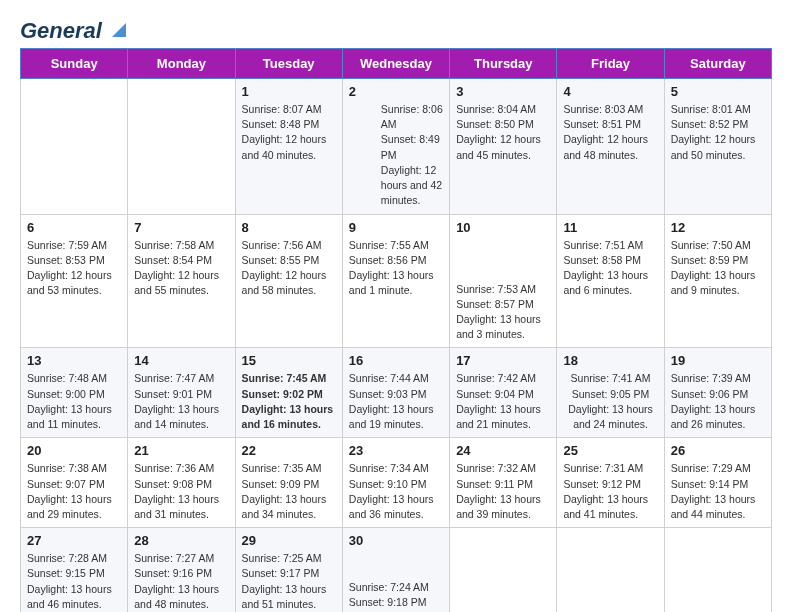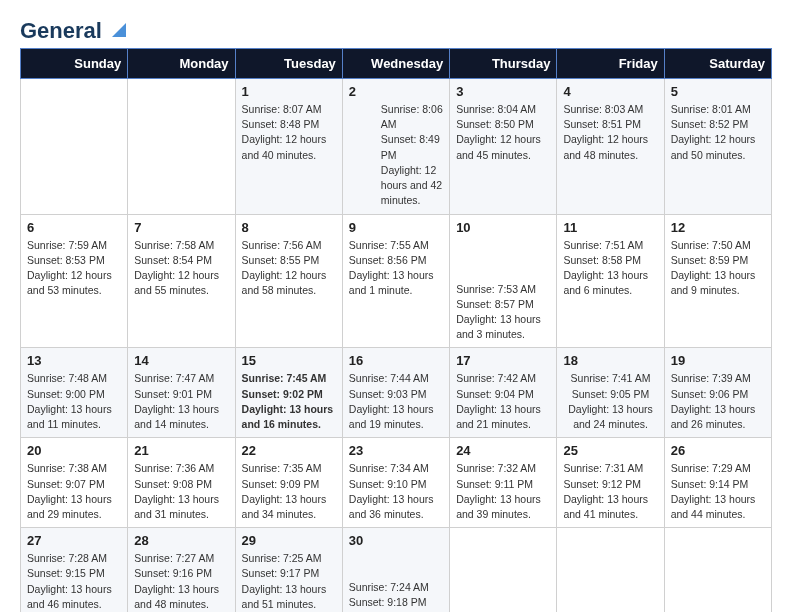--- a/index.html
+++ b/index.html
@@ -17,44 +17,45 @@
     .header {
       display: flex;
       justify-content: space-between;
       align-items: flex-start;
       margin-bottom: 8px;
     }
     .logo {
       display: flex;
       flex-direction: column;
       align-items: flex-start;
+      font-style: italic;
     }
     .title-block {
       text-align: right;
     }
     .month-title {
       font-size: 36px;
       color: #1a3a5c;
       font-weight: bold;
     }
     .location-title {
       font-size: 15px;
       color: #444;
       margin-top: 2px;
     }
     table {
       width: 100%;
       border-collapse: collapse;
       font-size: 11px;
     }
     thead tr th {
-      background: #0f172a;
+      background: #a21caf;
       color: #fff;
       padding: 7px 6px;
-      text-align: right;
+      text-align: center;
       font-size: 13px;
       font-weight: bold;
       border: 1px solid #5580c8;
     }
     tbody tr td {
       border: 1px solid #d0d0d0;
       padding: 5px 6px;
       vertical-align: top;
       min-height: 70px;
       background: #fff;

